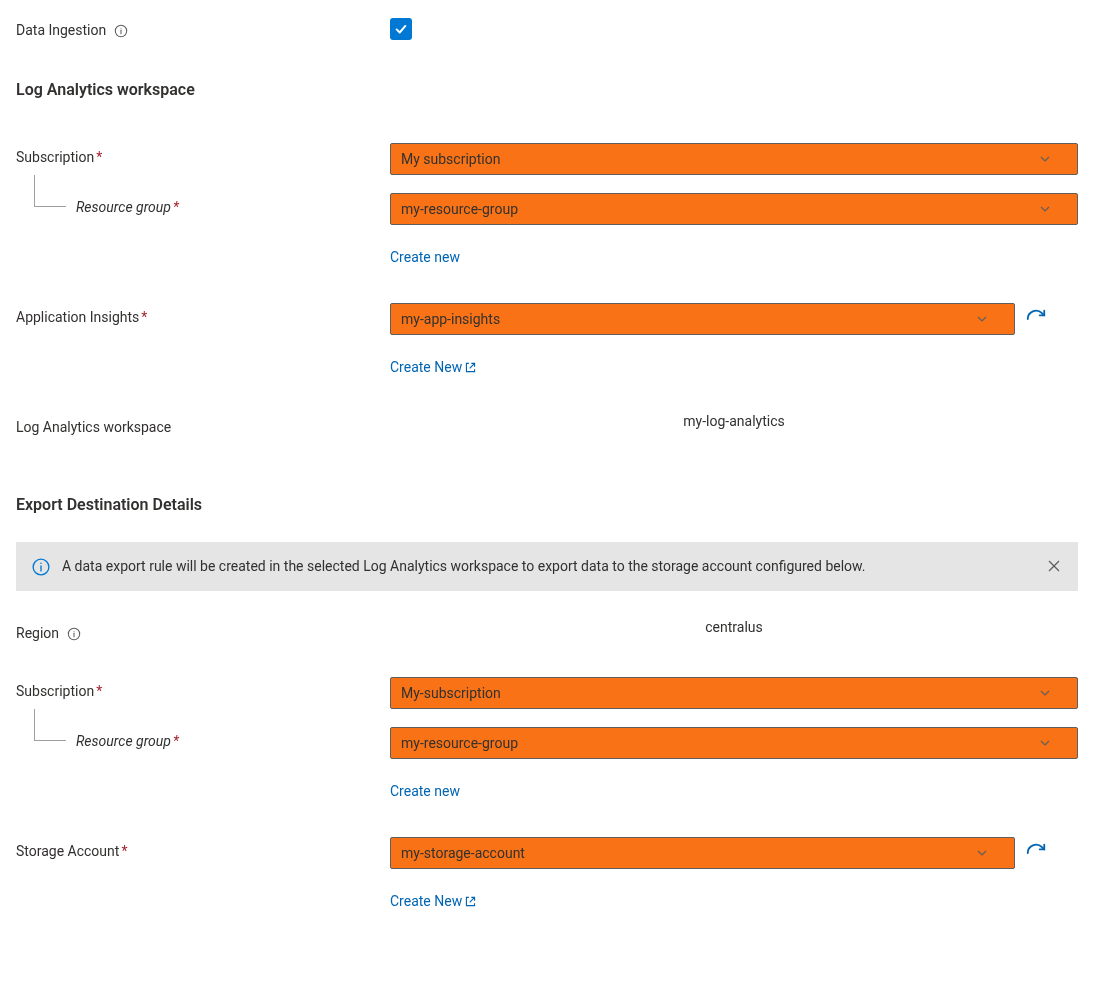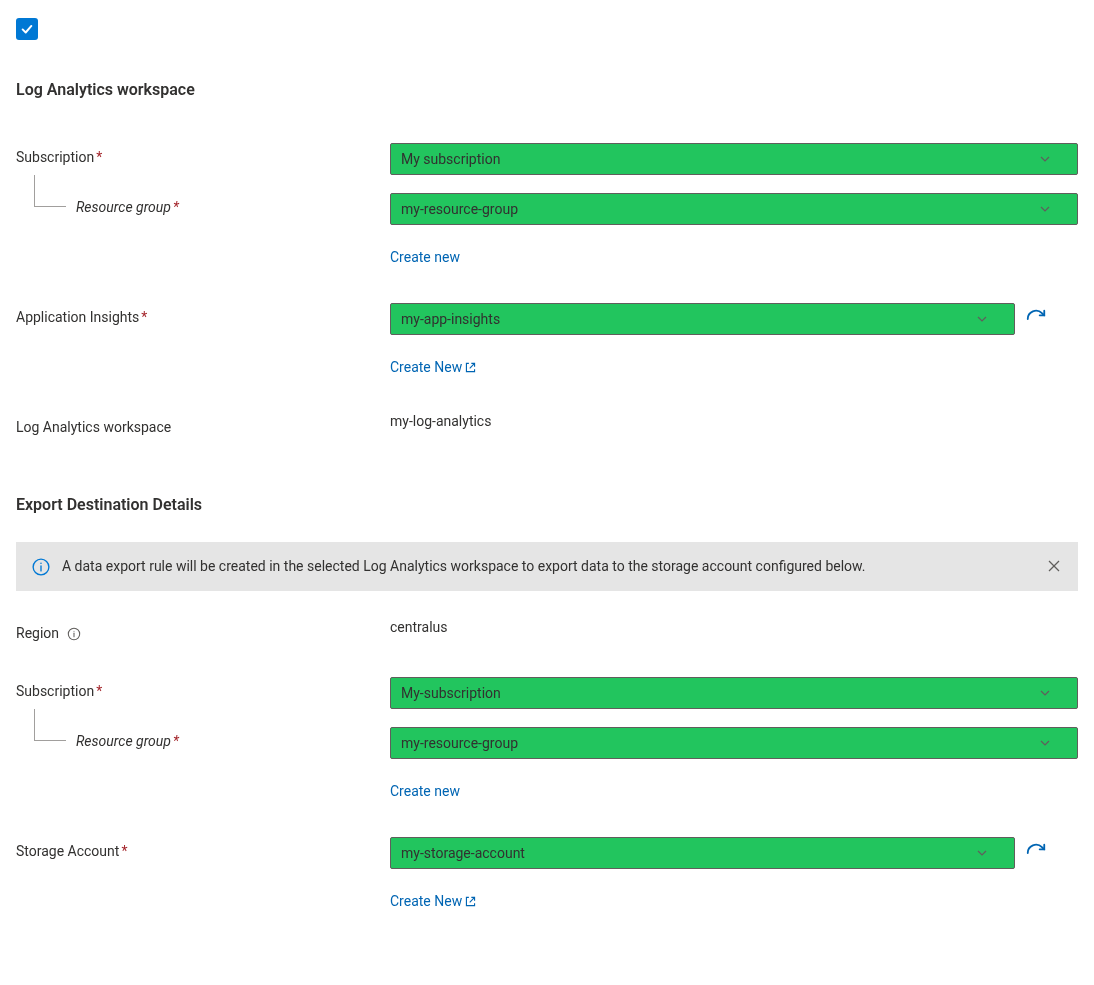--- a/index.html
+++ b/index.html
@@ -60,21 +60,21 @@
     margin-top: 40px;
     margin-bottom: 24px;
   }
   .dropdown {
     display: flex;
     align-items: center;
     justify-content: space-between;
     border: 1px solid #605e5c;
     border-radius: 2px;
     padding: 5px 26px 5px 10px;
-    background: #22c55e;
+    background: #f97316;
     min-height: 32px;
     flex: 1;
     cursor: pointer;
   }
   .dropdown-text {
     font-size: 14px;
     color: #323130;
   }
   .chevron {
     width: 12px;
@@ -117,20 +117,21 @@
     width: 22px;
     height: 22px;
     flex-shrink: 0;
     cursor: pointer;
     color: #0065b3;
   }
   .static-value {
     font-size: 14px;
     color: #323130;
     padding-top: 0px;
+    text-align: center;
   }
   .info-banner {
     background: #e5e5e5;
     display: flex;
     align-items: flex-start;
     padding: 14px 16px;
     gap: 12px;
     margin-top: 28px;
     margin-bottom: 28px;
   }
@@ -154,20 +155,30 @@
     color: #605e5c;
     flex-shrink: 0;
     margin-top: 2px;
   }
   .row-gap { margin-bottom: 36px; }
 </style>
 </head>
 <body>
 
 <div class="form-row row-gap">
+  <div class="label-col">
+    <span>Data Ingestion</span>
+    <span class="info-icon">
+      <svg viewBox="0 0 16 16" fill="none" stroke="#605e5c" stroke-width="1.2">
+          <circle cx="8" cy="8" r="6.5"></circle>
+          <line x1="8" y1="7" x2="8" y2="11" stroke-linecap="round"></line>
+          <circle cx="8" cy="4.8" r="0.6" fill="#605e5c" stroke="none"></circle>
+        </svg>
+    </span>
+  </div>
   <div class="field-col">
     <div class="checkbox">
       <svg viewBox="0 0 16 16" fill="none" stroke="#fff" stroke-width="2.2" stroke-linecap="round" stroke-linejoin="round">
           <polyline points="3,8.5 6.5,12 13,4.5"></polyline>
         </svg>
     </div>
   </div>
 </div>
 
 <div class="section-heading">Log Analytics workspace</div>

